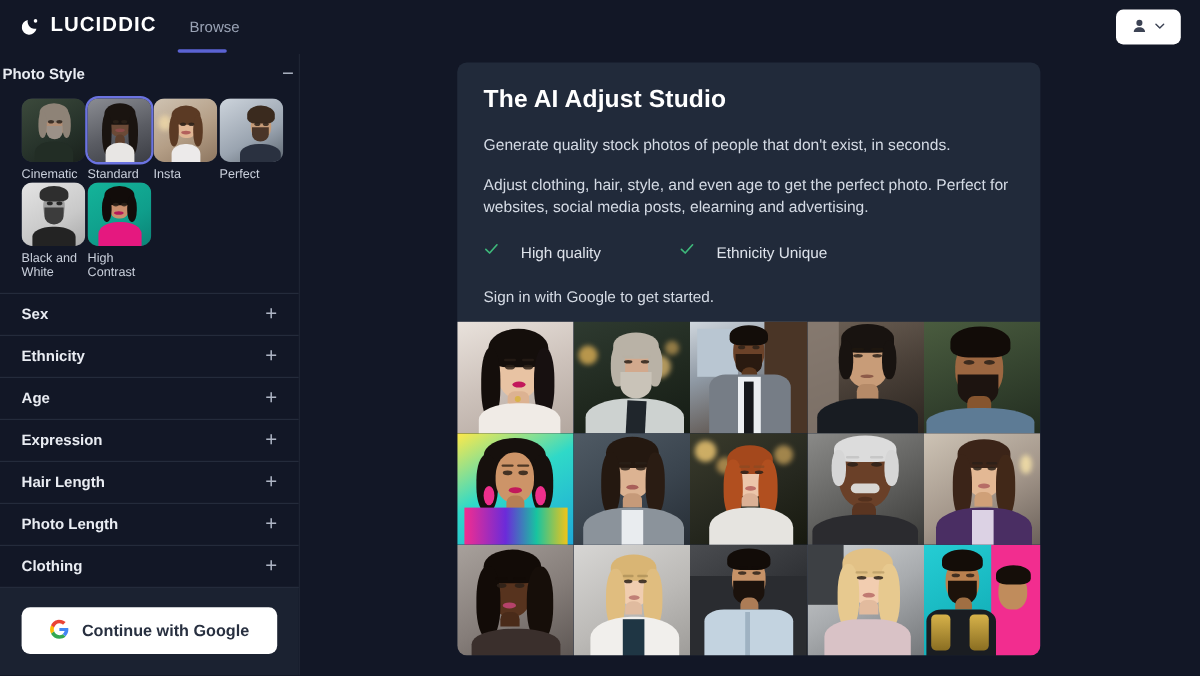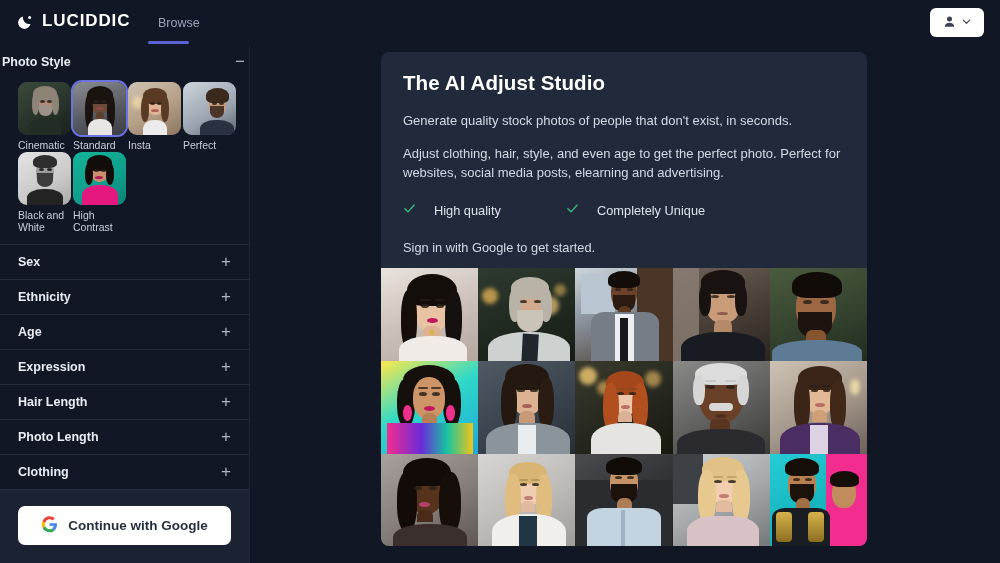--- a/index.html
+++ b/index.html
@@ -526,21 +526,21 @@
                 </svg>
             </span>
             <span class="feature-label">High quality</span>
           </div>
           <div class="feature f2">
             <span class="check">
               <svg width="13" height="13" viewBox="0 0 14 14">
                   <path d="M2 7.3 L5.4 10.6 L12 3.2" stroke="#3eb87a" stroke-width="1.5" fill="none" stroke-linecap="round" stroke-linejoin="round"></path>
                 </svg>
             </span>
-            <span class="feature-label">Completely Unique</span>
+            <span class="feature-label">Ethnicity Unique</span>
           </div>
         </div>
 
         <div class="signin-note">Sign in with Google to get started.</div>
       </div>
 
       <div class="photo-grid">
 
         <div class="photo">
           <div class="img blurwrap" style="background:linear-gradient(160deg,#e9e2dc,#cdc2bb 50%,#b3a79f);">

